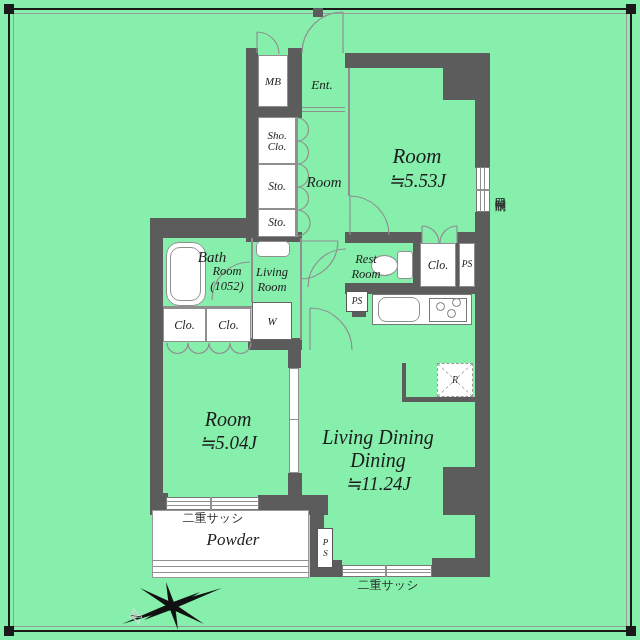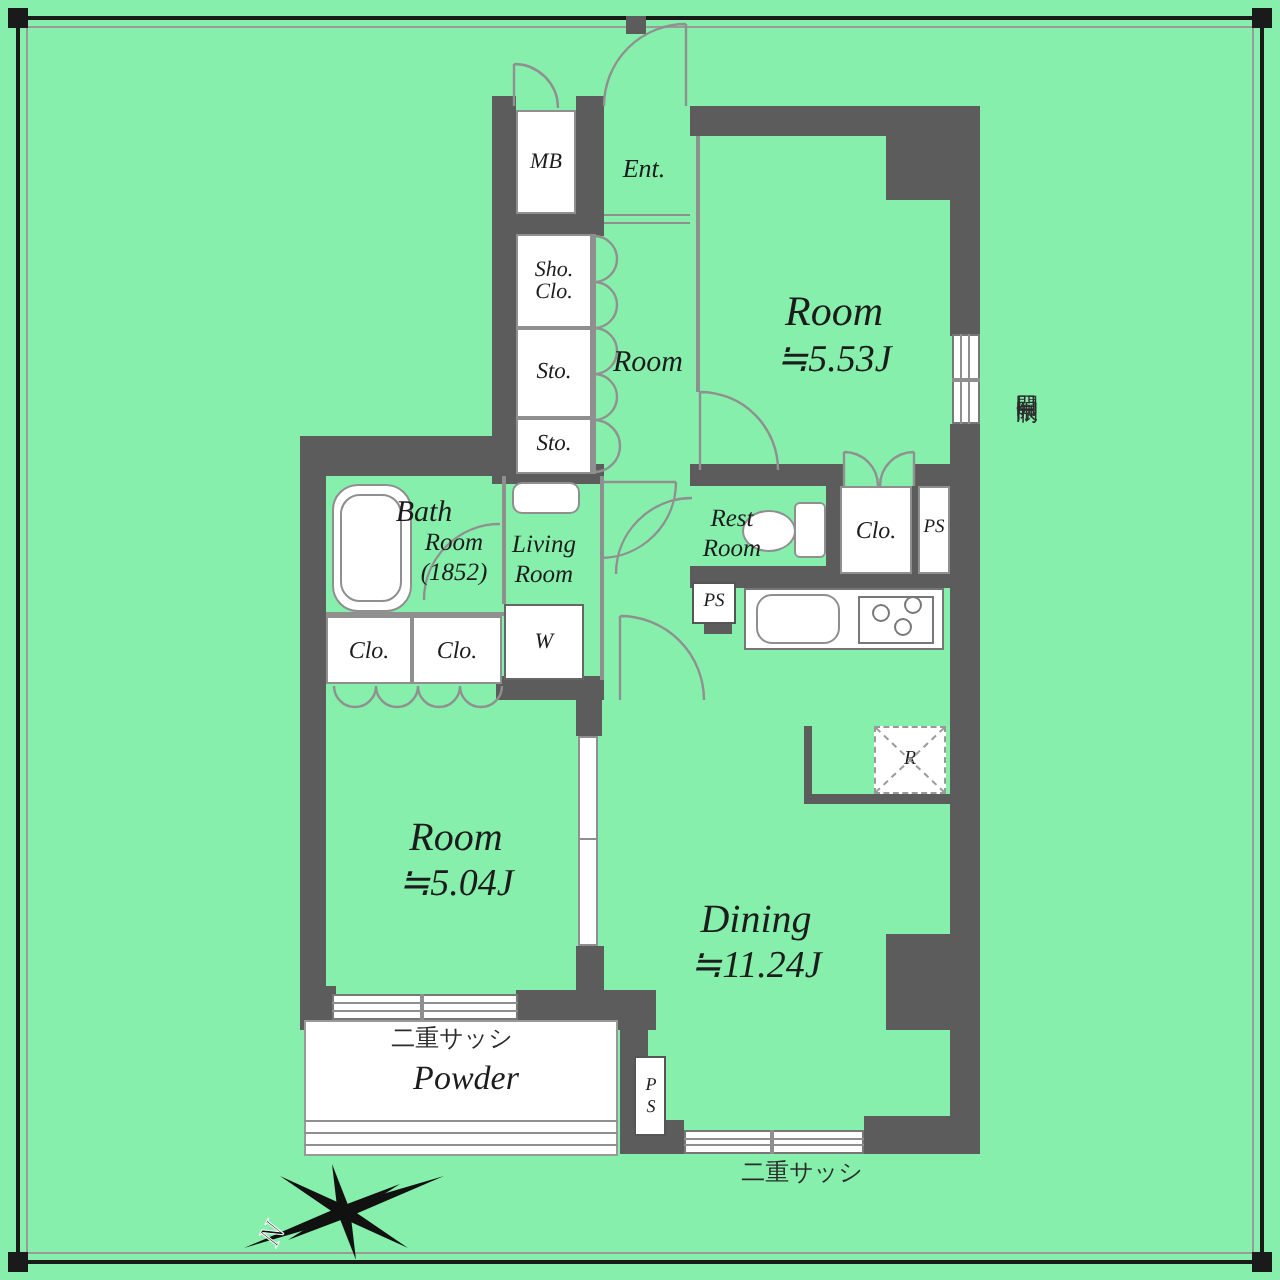--- a/index.html
+++ b/index.html
@@ -5,21 +5,21 @@
   html,body{margin:0;padding:0;background:#fff;}
   #canvas{position:relative;width:640px;height:640px;background:#86efac;overflow:hidden;
           font-family:"Liberation Serif",serif;}
   .wall{position:absolute;background:#5c5c5c;}
   .ln{position:absolute;background:#8f8f8f;}
   .box{position:absolute;background:#fff;border:1px solid #8f8f8f;box-sizing:border-box;
        display:flex;align-items:center;justify-content:center;text-align:center;}
   .bl{font-family:"Liberation Serif",serif;font-style:italic;color:#1c1c1c;line-height:1;}
   .lbl{position:absolute;font-family:"Liberation Serif",serif;font-style:italic;color:#1c1c1c;
        transform:translate(-50%,-50%);white-space:nowrap;line-height:1;text-align:center;}
-  .jp{font-family:Liberation Serif, serif;font-style:normal;color:#2b2b2b;margin-left:13px;}
+  .jp{font-family:Liberation Mono, monospace;font-style:normal;color:#2b2b2b;}
   .vtext{writing-mode:vertical-rl;text-orientation:upright;letter-spacing:1px;}
   .frame-outer{position:absolute;left:8px;top:8px;right:8px;bottom:8px;border:2px solid #1a1a1a;}
   .frame-inner{position:absolute;left:13px;top:13px;right:13px;bottom:13px;border:1px solid #9a9a9a;}
   .corner{position:absolute;width:10px;height:10px;background:#1a1a1a;}
   svg{position:absolute;pointer-events:none;}
 </style>
 </head>
 <body>
 
 <div id="canvas">
@@ -162,27 +162,28 @@
     <path fill="none" stroke="#9a9a9a" stroke-width="1" stroke-dasharray="3,2.5" d="M438,364 L472,396 M472,364 L438,396"></path>
   </svg>
 
   <div class="lbl" style="left:322px;top:84px;font-size:13px;">Ent.</div>
   <div class="lbl" style="left:324px;top:182px;font-size:15px;">Room</div>
   <div class="lbl" style="left:417px;top:156px;font-size:21px;">Room</div>
   <div class="lbl" style="left:417px;top:180px;font-size:19px;">≒5.53J</div>
   <div class="lbl jp vtext" style="left:499px;top:191px;font-size:11px;transform:translate(-50%,-50%);">開口制限</div>
   <div class="lbl" style="left:212px;top:257px;font-size:15px;">Bath</div>
   <div class="lbl" style="left:227px;top:271px;font-size:12.5px;">Room</div>
-  <div class="lbl" style="left:227px;top:286px;font-size:12.5px;">(1852)</div>
+  <div class="lbl" style="left:227px;top:286px;font-size:12.5px;">(1052)</div>
   <div class="lbl" style="left:272px;top:272px;font-size:12.5px;">Living</div>
   <div class="lbl" style="left:272px;top:287px;font-size:12.5px;">Room</div>
   <div class="lbl" style="left:366px;top:259px;font-size:12.5px;">Rest</div>
   <div class="lbl" style="left:366px;top:274px;font-size:12.5px;">Room</div>
   <div class="lbl" style="left:228px;top:419px;font-size:20px;">Room</div>
   <div class="lbl" style="left:228px;top:442px;font-size:19px;">≒5.04J</div>
+  <div class="lbl" style="left:378px;top:437px;font-size:20px;">Living Dining</div>
   <div class="lbl" style="left:378px;top:460px;font-size:20px;">Dining</div>
   <div class="lbl" style="left:378px;top:483px;font-size:19px;">≒11.24J</div>
   <div class="lbl jp" style="left:213px;top:519px;font-size:12px;">二重サッシ</div>
   <div class="lbl" style="left:233px;top:539px;font-size:17px;">Powder</div>
   <div class="lbl jp" style="left:388px;top:586px;font-size:12px;">二重サッシ</div>
 
   <svg style="left:116px;top:580px;" width="112" height="58" viewBox="0 0 112 58">
     <g fill="#111">
       <polygon points="6,44 54.9,23 57.1,29"></polygon>
       <polygon points="106,8 57.1,29 54.9,23"></polygon>

